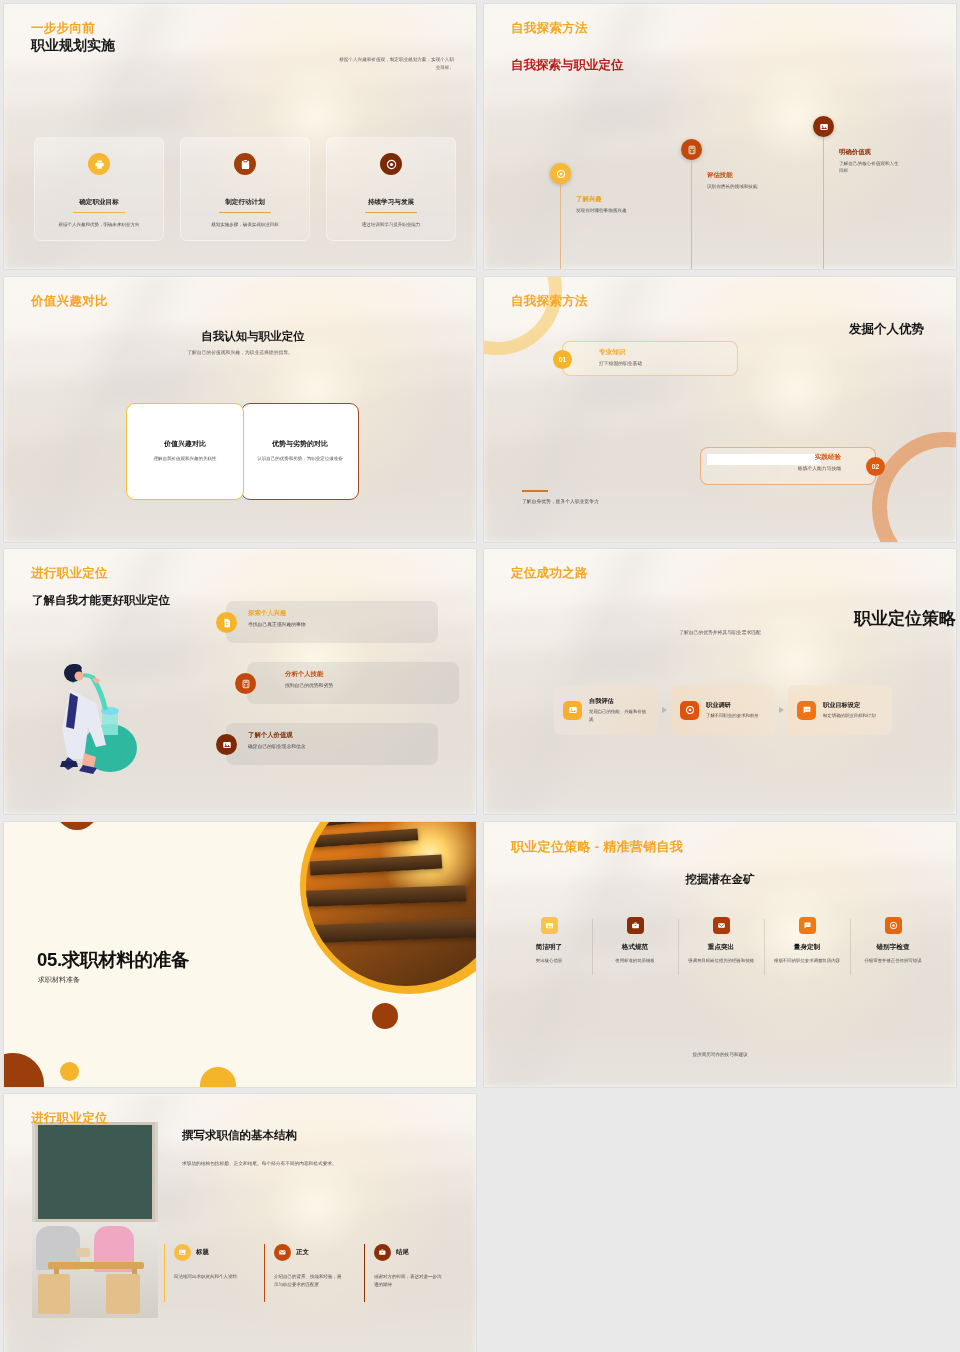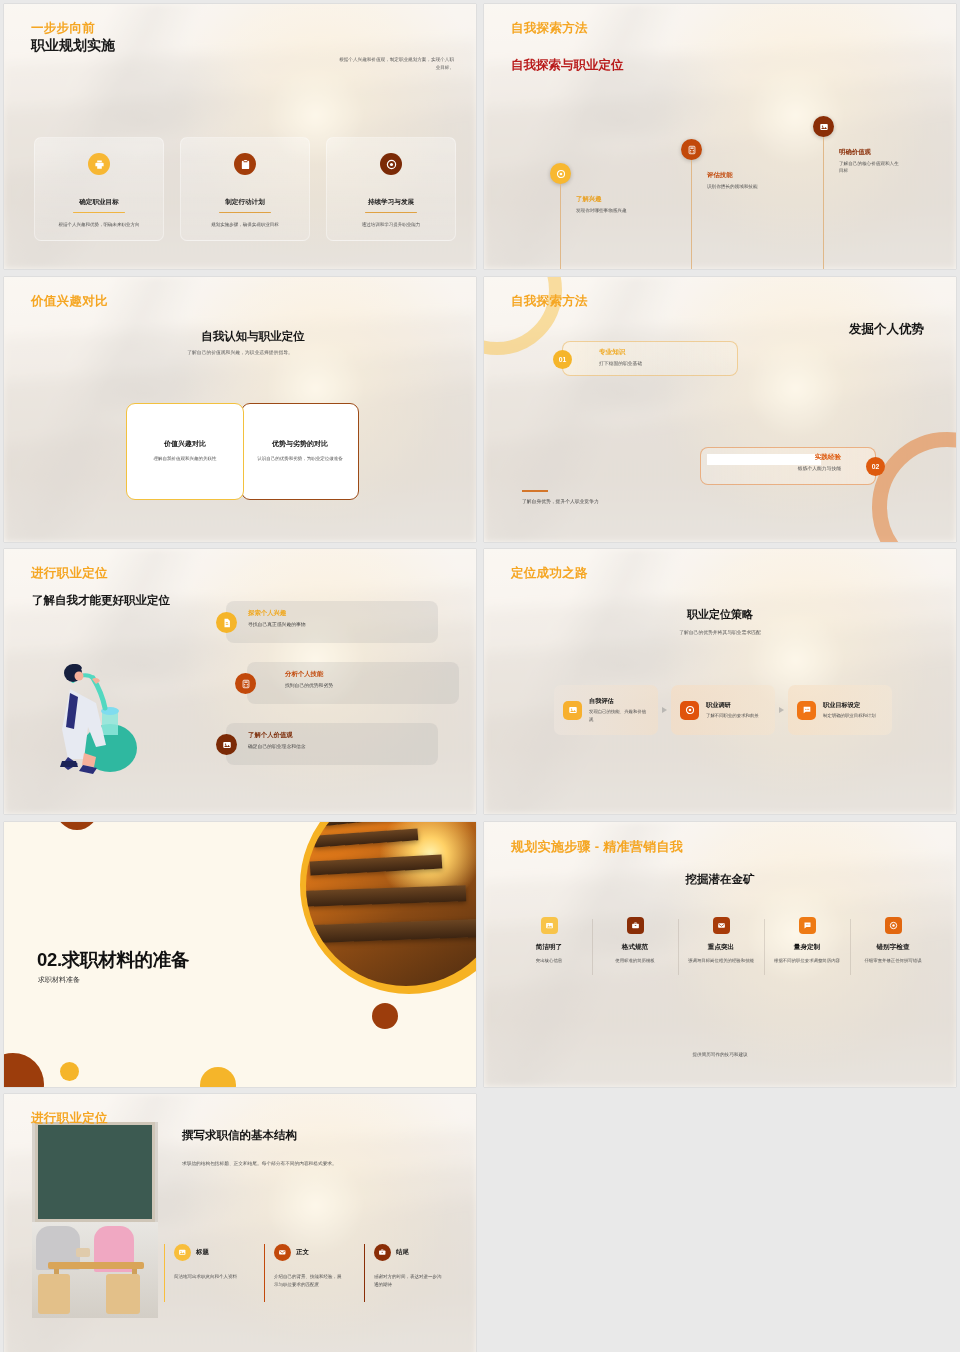--- a/index.html
+++ b/index.html
@@ -126,21 +126,21 @@
   
   .s6-h2 { position:absolute; left:28px; top:44px; width:140px; font-size:11.5px; font-weight:bold; color:#141414; line-height:1.35; }
   .s6-row { position:absolute; display:flex; align-items:center; }
   .s6-bar { width:212px; height:42px; border-radius:8px; background:rgba(170,170,170,.22); }
   .s6-ic { width:21px; height:21px; border-radius:50%; display:flex; align-items:center; justify-content:center; position:absolute; }
   .s6-ic svg { width:10px; height:10px; fill:#fff; }
   .s6-t { font-size:6.4px; font-weight:bold; }
   .s6-d { font-size:4.8px; color:#3f3f3f; margin-top:3px; }
 
   
-  .s7-h2 { position:absolute; left:0; right:0; top:58px; text-align:center; font-size:11px; font-weight:bold; color:#141414; }
+  .s7-h2 { position:absolute; left:0; right:0; top:58px; text-align:right; font-size:17px; font-weight:bold; color:#141414; }
   .s7-sub { position:absolute; left:0; right:0; top:80px; text-align:center; font-size:4.8px; color:#4f4f4f; }
   .s7-row { position:absolute; left:70px; top:136px; display:flex; align-items:center; gap:4px; }
   .s7-card { width:104px; height:50px; border-radius:7px; display:flex; align-items:center; padding:0 9px; gap:7px; }
   .s7-ic { width:19px; height:19px; border-radius:5px; display:flex; align-items:center; justify-content:center; flex:0 0 auto; }
   .s7-ic svg { width:10px; height:10px; fill:#fff; }
   .s7-t { font-size:6.2px; font-weight:bold; color:#161616; }
   .s7-d { font-size:4.4px; color:#4b4b4b; line-height:1.6; margin-top:2px; }
   .s7-arrow { width:0; height:0; border-left:5px solid rgba(150,150,150,.55); border-top:3.5px solid transparent; border-bottom:3.5px solid transparent; }
 
   
@@ -449,28 +449,28 @@
     <div class="blob" style="left:196px;bottom:-16px;width:36px;height:36px;background:#F5B52A"></div>
     <div class="blob" style="right:78px;bottom:58px;width:26px;height:26px;background:#9C3D0C;z-index:3"></div>
     <div class="sec-ring"></div>
     <div class="sec-photo">
       <div class="step" style="left:16px;top:26px;width:80px;height:10px;transform:rotate(-6deg)"></div>
       <div class="step" style="left:8px;top:46px;width:104px;height:12px;transform:rotate(-4deg)"></div>
       <div class="step" style="left:4px;top:72px;width:132px;height:14px;transform:rotate(-3deg)"></div>
       <div class="step" style="left:0px;top:102px;width:160px;height:16px;transform:rotate(-2deg)"></div>
       <div class="step" style="left:-4px;top:136px;width:190px;height:18px;transform:rotate(-2deg)"></div>
     </div>
-    <div class="sec-title">02.求职材料的准备</div>
+    <div class="sec-title">05.求职材料的准备</div>
     <div class="sec-sub">求职材料准备</div>
   </div>
 
   <div class="slide">
     <div class="photo-bg"></div>
     <div class="veil"></div>
-    <div class="kicker big">规划实施步骤 - 精准营销自我</div>
+    <div class="kicker big">职业定位策略 - 精准营销自我</div>
     <div class="s9-h2">挖掘潜在金矿</div>
     <div class="s9-row">
       <div class="s9-col">
         <div class="s9-ic" style="background:#F8C44A">
           <svg viewBox="0 0 24 24">
               <rect x="3" y="5" width="18" height="14" rx="2" fill="#fff"></rect>
               <circle cx="8.5" cy="10" r="1.6" fill="#F8C44A"></circle>
               <path d="M5 17l4.5-5 3 3.5L16 12l3 5z" fill="#F8C44A"></path>
             </svg>
         </div>

